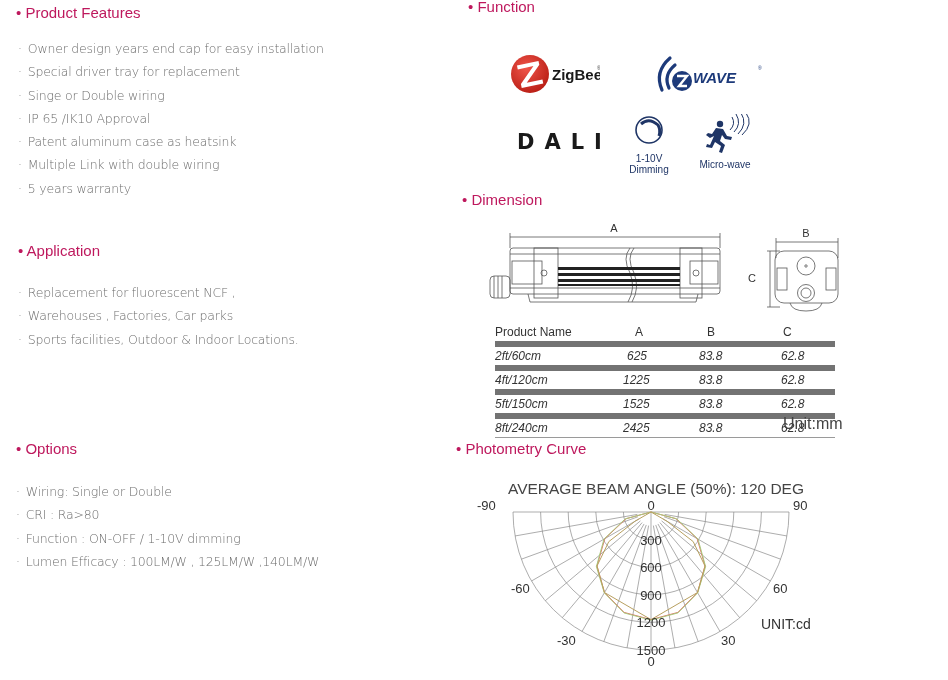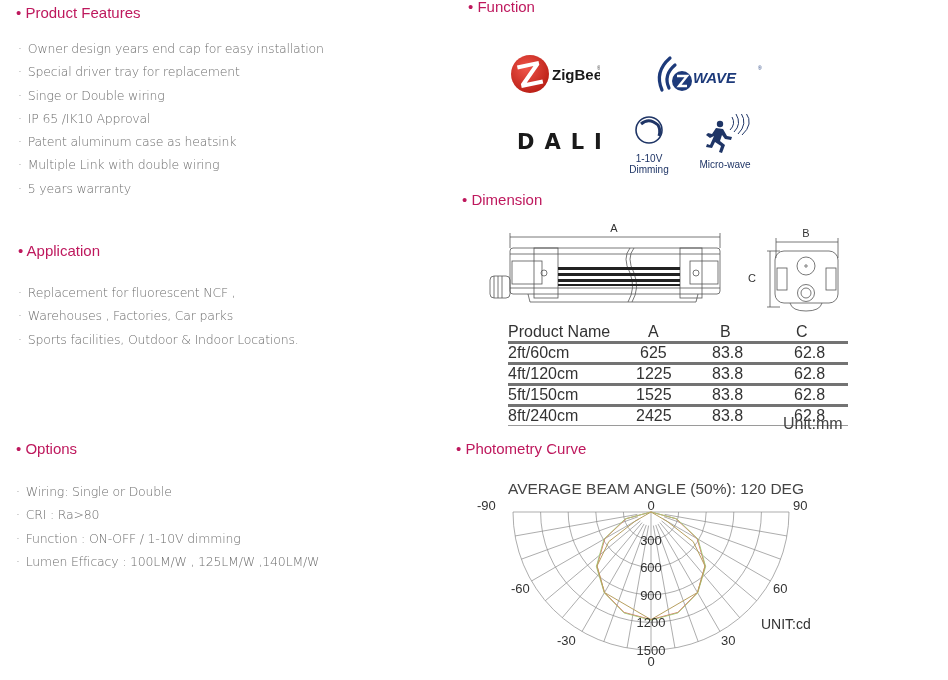--- a/index.html
+++ b/index.html
@@ -2,23 +2,23 @@
 <html><head>
 <meta charset="utf-8">
 <style>
   html, body { margin:0; padding:0; background:#ffffff; }
   body { width:948px; height:680px; position:relative; overflow:hidden;
          font-family:"Liberation Sans", sans-serif; color:#222; }
   .h2 { position:absolute; font-family:"Liberation Sans", sans-serif; font-size:15px; color:#be185d; white-space:nowrap; }
   .list { position:absolute; list-style:none; margin:0; padding:0; }
   .list li { font-family:"DejaVu Sans", sans-serif; font-size:12.5px; color:#6e6e6e; white-space:nowrap; font-weight:300; letter-spacing:-0.2px; }
   .list li::before { content:"·"; margin-right:6px; color:#888; }
-  .table { position:absolute; border-collapse:collapse; font-family:"Liberation Sans", sans-serif; font-size:16px; color:#333;margin-left:13px; }
+  .table { position:absolute; border-collapse:collapse; font-family:"Liberation Sans", sans-serif; font-size:12px; color:#333; }
   .table td, .table th { font-weight:normal; padding:0; height:18px; }
-  .table tr.row td { border-top:3px solid #737373; }
+  .table tr.row td { border-top:6px solid #737373;font-style:italic; }
   .table tr.last td { border-bottom:1px solid #9a9a9a; }
   .unit { position:absolute; font-size:16px; color:#444; font-family:"Liberation Sans", sans-serif; }
   .icon-label { position:absolute; font-family:"Liberation Sans", sans-serif; font-size:10px; color:#1f3566; text-align:center; line-height:11px; }
   svg text { font-family:"Liberation Sans", sans-serif; }
 </style>
 </head>
 <body>
 
 <div class="h2" style="left:16px; top:4px;">• Product Features</div>
 <ul class="list" style="left:18px; top:37px; line-height:23.3px;">

